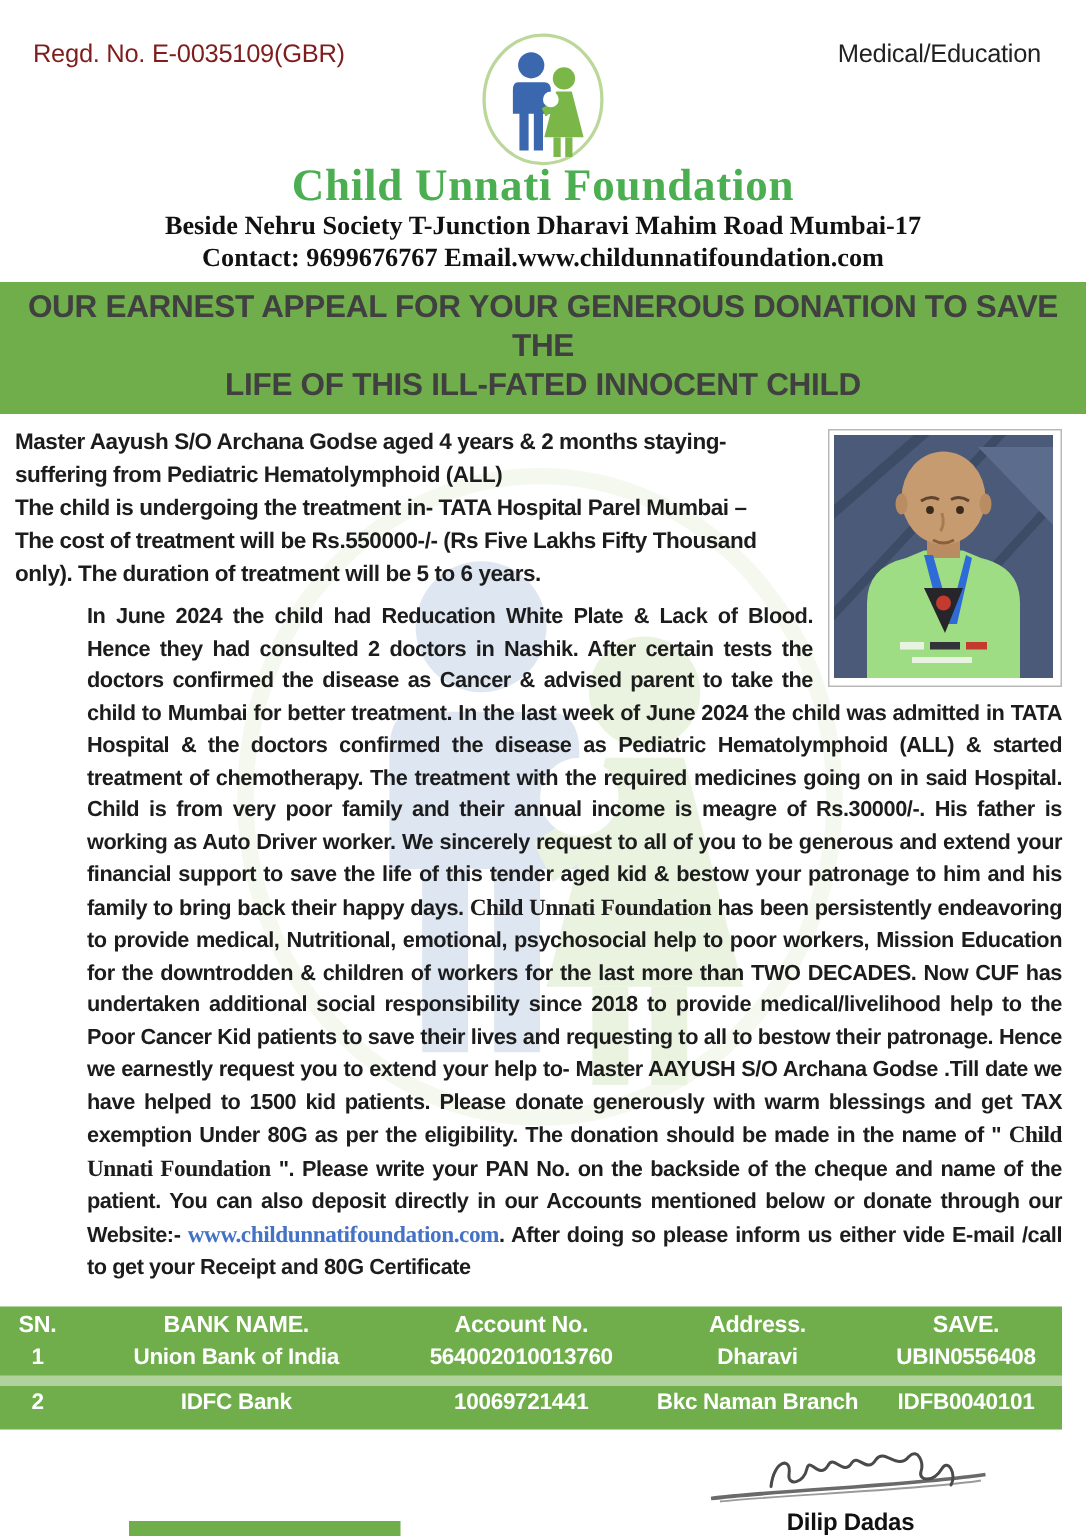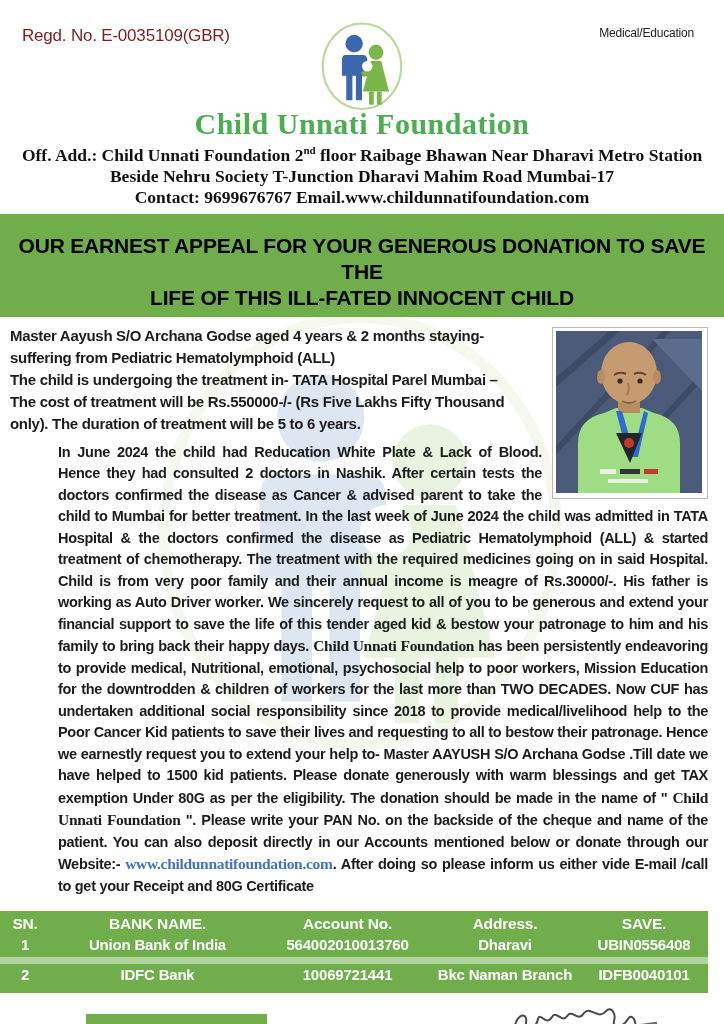--- a/index.html
+++ b/index.html
@@ -6,28 +6,28 @@
   body { background:#888; font-family:"Liberation Sans", sans-serif; }
   .page { position:relative; width:724px; height:1024px; background:#ffffff; overflow:hidden; margin:0 auto; }
   .content { position:relative; z-index:1; }
 
   
   .watermark { position:absolute; left:140px; top:300px; width:440px; height:480px; opacity:0.16; z-index:0; pointer-events:none; }
 
   
   .header-row { position:relative; height:106px; }
   .regd { position:absolute; left:22px; top:26px; font-size:17px; color:#7f1d1d; letter-spacing:-0.2px; }
-  .category { position:absolute; right:30px; top:26px; font-size:12px; color:#222; letter-spacing:-0.2px; }
+  .category { position:absolute; right:30px; top:26px; font-size:17px; color:#222; letter-spacing:-0.2px; }
   .logo-box { position:absolute; left:50%; top:20px; transform:translateX(-50%); width:96px; height:96px; }
   .title { text-align:center; font-family:"Liberation Serif", serif; font-weight:bold; font-size:30px; color:#4bae50; line-height:32px; margin-top:2px; letter-spacing:0.5px; }
   .addr { text-align:center; font-family:"Liberation Serif", serif; font-weight:bold; font-size:17.5px; color:#111; line-height:21px; }
   .addr sup { font-size:11px; }
 
   
-  .banner { margin-top:6px; background:#6fae4b; color:#000000; text-align:center; padding:19px 0 6px 0; }
+  .banner { margin-top:6px; background:#6fae4b; color:#404040; text-align:center; padding:4px 0 6px 0; }
   .banner div { font-weight:bold; font-size:21px; line-height:26px; letter-spacing:-0.2px; }
 
   
   .bodytext { padding:8px 16px 0 10px; color:#1c1c1c; }
   .photo-box { float:right; width:156px; height:172px; margin:2px 0 6px 10px; background:#fff; border:1px solid #b9b9b9; padding:3px; }
   .photo-box svg { display:block; width:146px; height:162px; }
   .intro div { font-weight:bold; font-size:15px; line-height:22px; letter-spacing:-0.3px; }
   .mainpara { margin-top:7px; font-weight:bold; font-size:14.5px; line-height:21.5px; letter-spacing:-0.3px; text-align:justify;margin-left:48px; }
   .brand { font-family:"Liberation Serif", serif; font-size:15.5px; }
   .weblink { color:#4472c4; font-family:"Liberation Serif", serif; font-size:15.5px; cursor:pointer; }
@@ -78,23 +78,20 @@
               <circle cx="56" cy="53" r="6" fill="#ffffff"></circle>
             </g>
           </defs>
           <use href="#cuf-logo"></use>
         </svg>
       </div>
     </div>
 
     <h1 class="title">Child Unnati Foundation</h1>
 
-    <div class="addr">
-      <span>Off. Add.: Child Unnati Foundation 2</span><sup>nd</sup><span> floor Raibage Bhawan Near Dharavi Metro Station</span>
-    </div>
     <div class="addr">Beside Nehru Society T-Junction Dharavi Mahim Road Mumbai-17</div>
     <div class="addr">Contact: 9699676767  Email.www.childunnatifoundation.com</div>
 
     <div class="banner">
       <div>OUR EARNEST APPEAL FOR YOUR GENEROUS DONATION TO SAVE THE</div>
       <div>LIFE OF THIS ILL-FATED INNOCENT CHILD</div>
     </div>
 
     <div class="bodytext">
 

